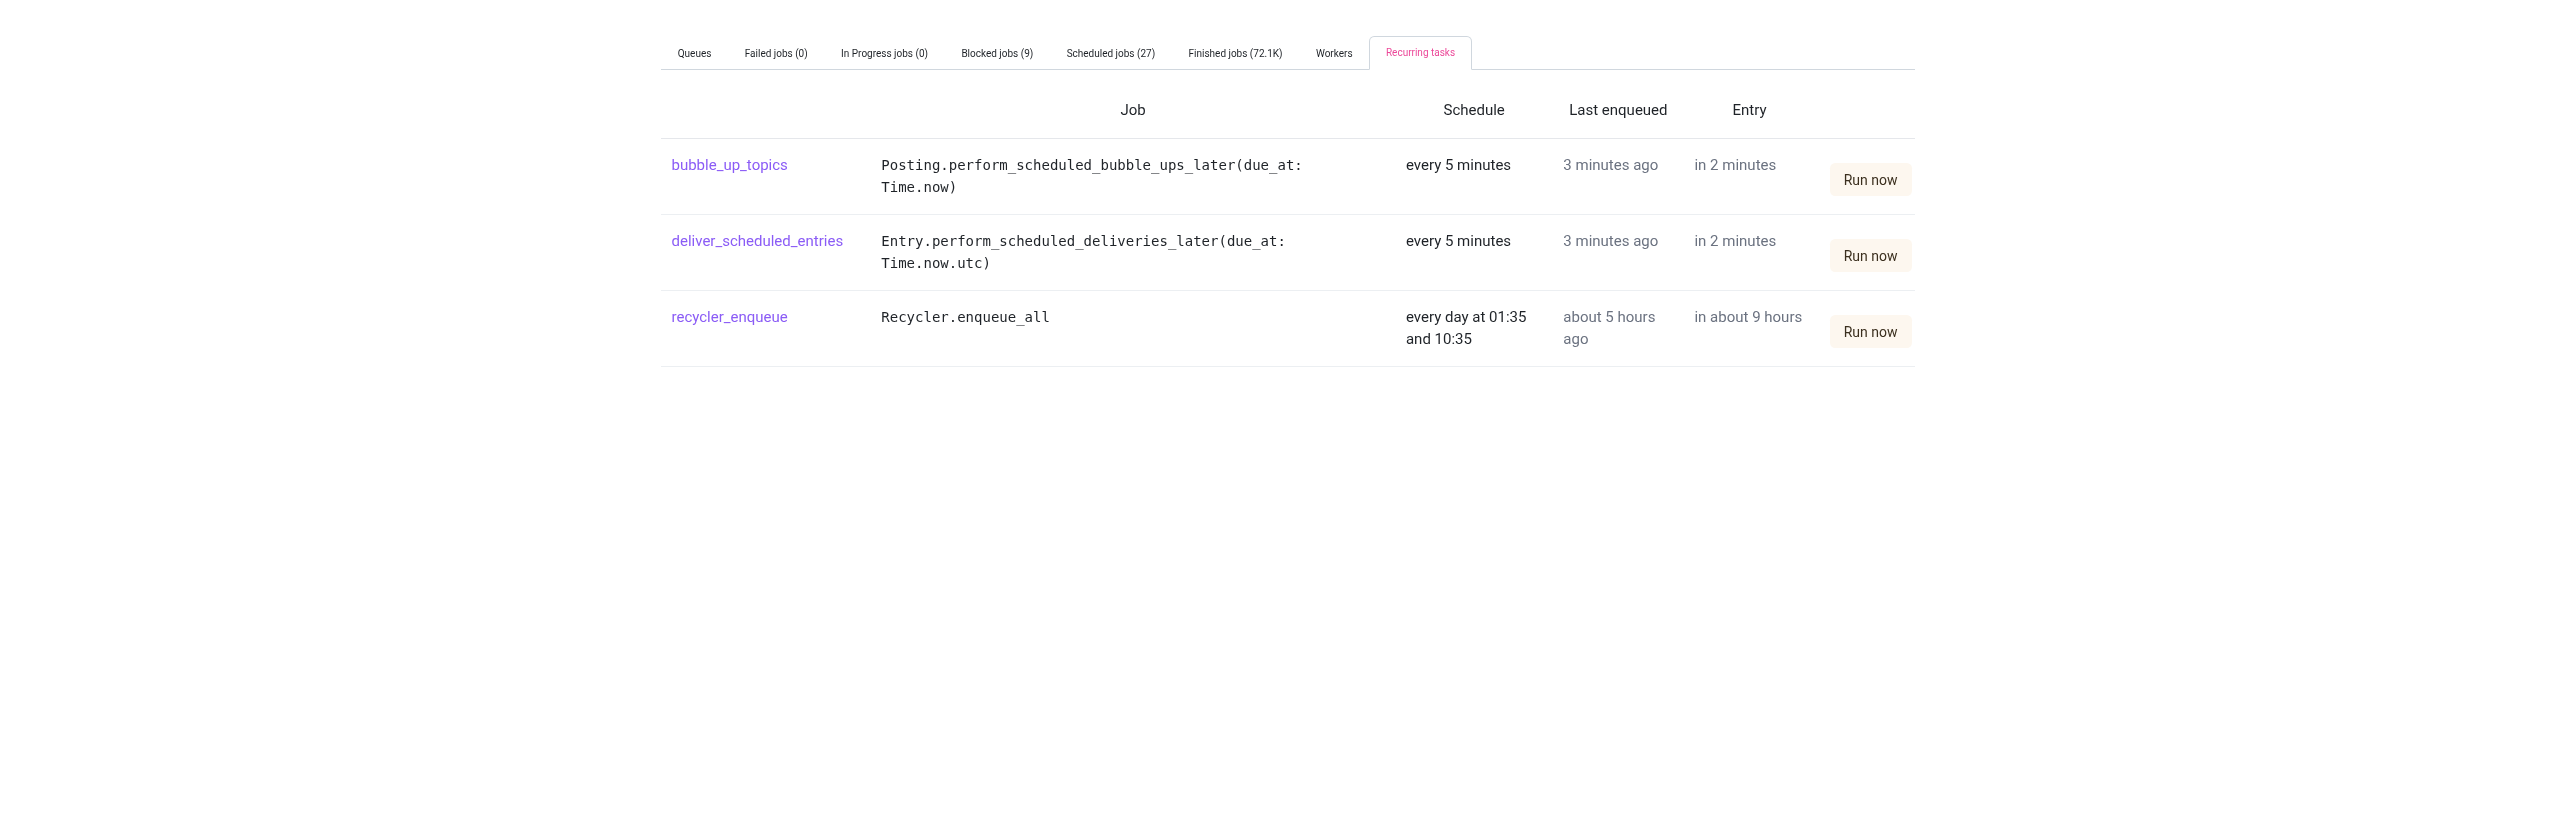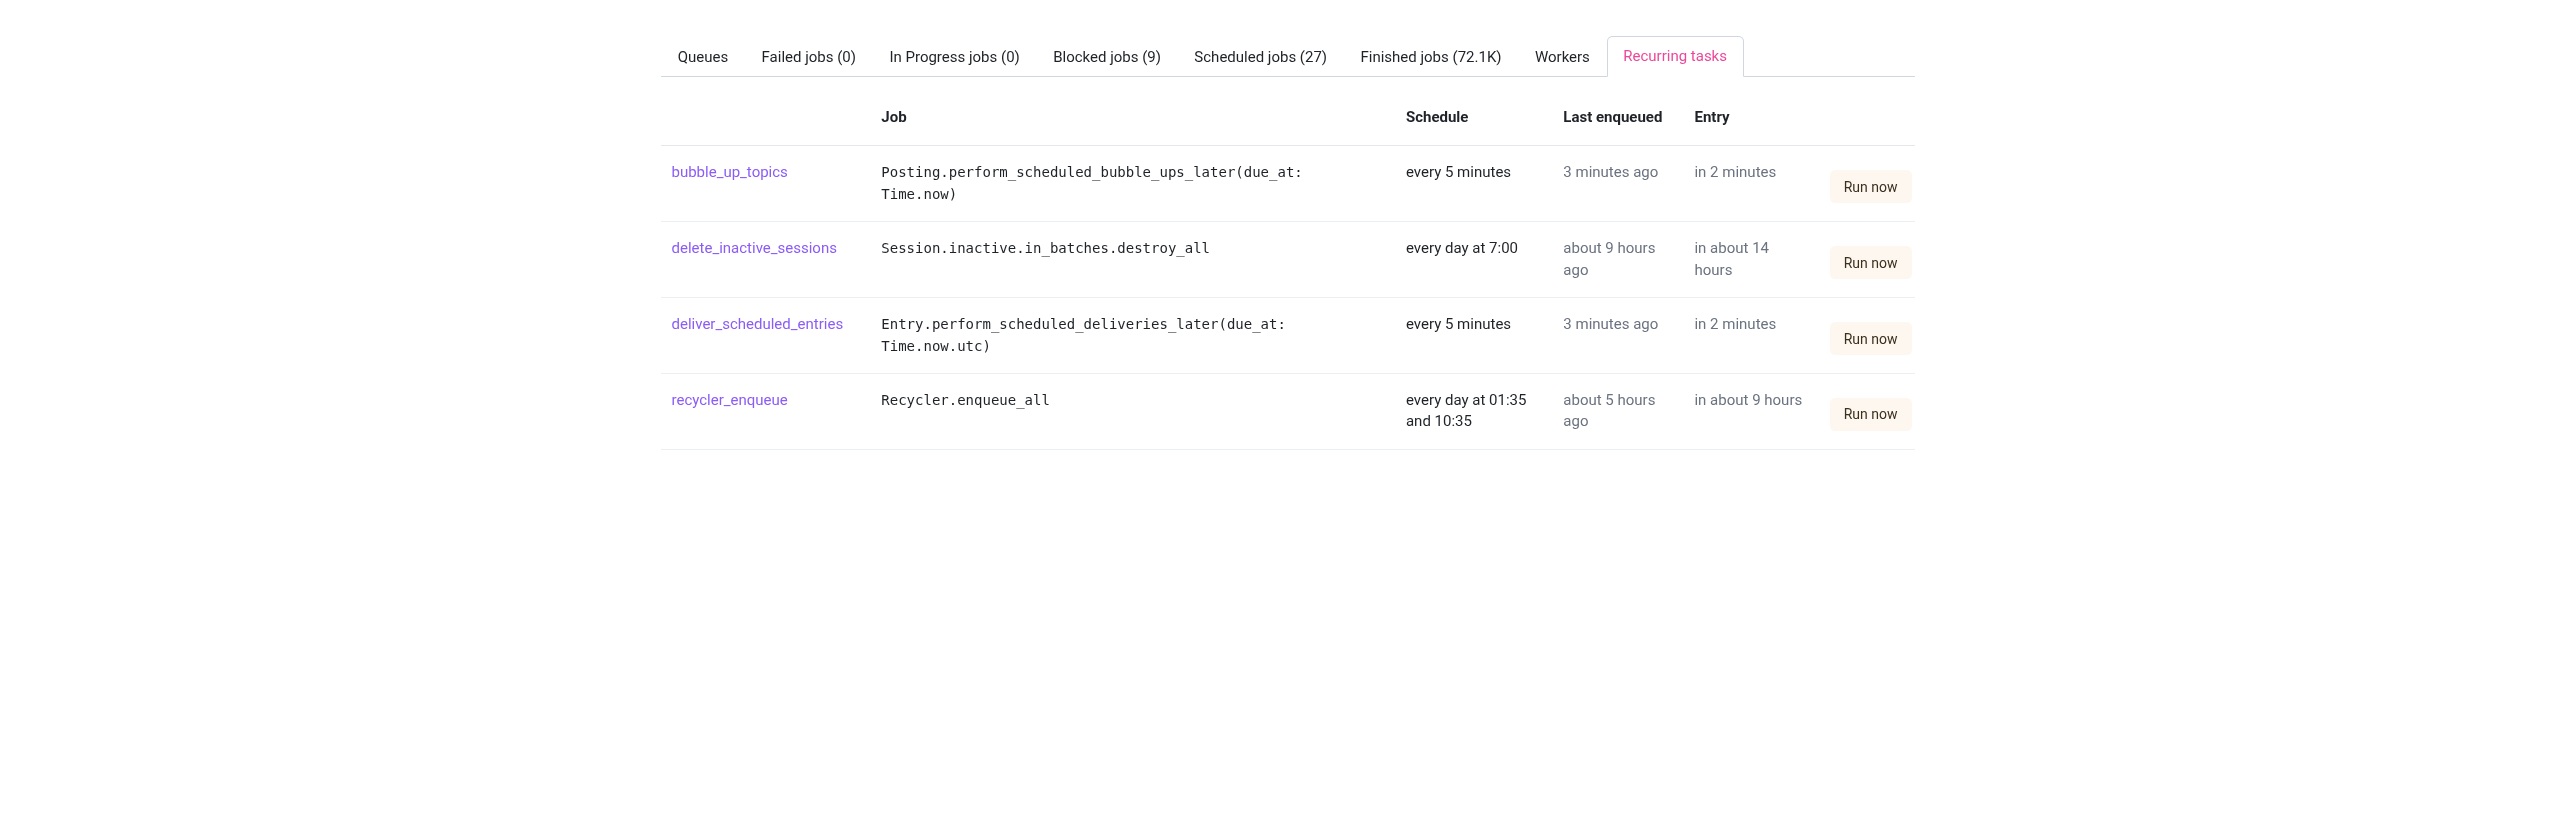--- a/index.html
+++ b/index.html
@@ -21,21 +21,21 @@
   .tabs {
     display: flex;
     gap: 0;
     border-bottom: 0.9px solid #d0d7de;
     align-items: flex-end;
   }
   .tab {
     padding: 10.5px 15.7px;
     color: #1f2328;
     cursor: pointer;
-    font-size: 15px;
+    font-size: 10px;
     border: 0.9px solid transparent;
     border-bottom: none;
     position: relative;
     top: 0.9px;
     background: transparent;
     border-radius: 5.2px 5.2px 0 0;
     white-space: nowrap;
   }
   .tab.active {
     color: #ec4899;
@@ -43,22 +43,22 @@
     background: #ffffff;
     border-bottom: 0.9px solid #ffffff;
   }
 
   table.tasks {
     width: 100%;
     border-collapse: collapse;
     margin-top: 17.4px;
   }
   table.tasks thead th {
-    text-align: left;
-    font-weight: 700;
+    text-align: center;
+    font-weight: 400;
     font-size: 15px;
     padding: 14px 10.5px 19px 10.5px;
     color: #1f2328;
     border-bottom: 0.9px solid #e5e7eb;
     vertical-align: top;
   }
   table.tasks tbody td {
     padding: 15.7px 10.5px;
     border-bottom: 0.9px solid #eceff2;
     vertical-align: top;
@@ -128,28 +128,20 @@
     <tbody id="task-rows">
         <tr>
           <td class="col-name"><a class="task-name">bubble_up_topics</a></td>
           <td class="col-job"><span class="job-code">Posting.perform_scheduled_bubble_ups_later(due_at: Time.now)</span></td>
           <td class="col-sched">every 5 minutes</td>
           <td class="col-last muted">3 minutes ago</td>
           <td class="col-next muted">in 2 minutes</td>
           <td class="col-act"><button class="run-now">Run now</button></td>
         </tr>
         <tr>
-          <td class="col-name"><a class="task-name">delete_inactive_sessions</a></td>
-          <td class="col-job"><span class="job-code">Session.inactive.in_batches.destroy_all</span></td>
-          <td class="col-sched">every day at 7:00</td>
-          <td class="col-last muted">about 9 hours ago</td>
-          <td class="col-next muted">in about 14 hours</td>
-          <td class="col-act"><button class="run-now">Run now</button></td>
-        </tr>
-        <tr>
           <td class="col-name"><a class="task-name">deliver_scheduled_entries</a></td>
           <td class="col-job"><span class="job-code">Entry.perform_scheduled_deliveries_later(due_at: Time.now.utc)</span></td>
           <td class="col-sched">every 5 minutes</td>
           <td class="col-last muted">3 minutes ago</td>
           <td class="col-next muted">in 2 minutes</td>
           <td class="col-act"><button class="run-now">Run now</button></td>
         </tr>
         <tr>
           <td class="col-name"><a class="task-name">recycler_enqueue</a></td>
           <td class="col-job"><span class="job-code">Recycler.enqueue_all</span></td>

